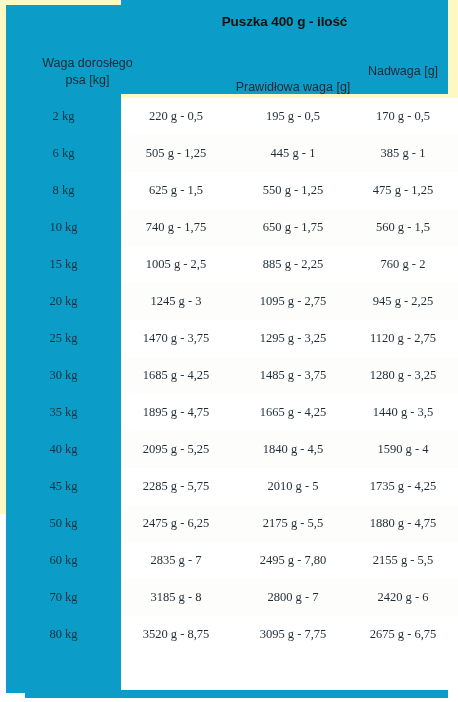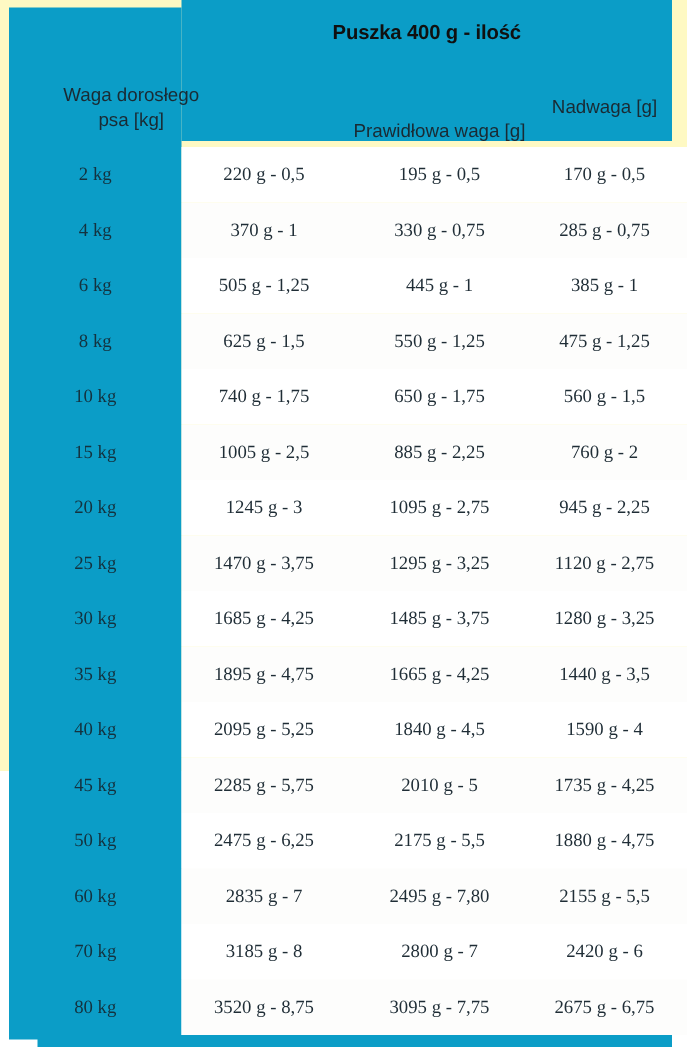--- a/index.html
+++ b/index.html
@@ -145,27 +145,20 @@
   <div id="tbody">
       <div class="row">
         <div class="rowbg"></div>
         <div class="cell c0">2 kg</div>
         <div class="cell c1">220 g - 0,5</div>
         <div class="cell c2">195 g - 0,5</div>
         <div class="cell c3">170 g - 0,5</div>
       </div>
       <div class="row">
         <div class="rowbg"></div>
-        <div class="cell c0">4 kg</div>
-        <div class="cell c1">370 g - 1</div>
-        <div class="cell c2">330 g - 0,75</div>
-        <div class="cell c3">285 g - 0,75</div>
-      </div>
-      <div class="row">
-        <div class="rowbg"></div>
         <div class="cell c0">6 kg</div>
         <div class="cell c1">505 g - 1,25</div>
         <div class="cell c2">445 g - 1</div>
         <div class="cell c3">385 g - 1</div>
       </div>
       <div class="row">
         <div class="rowbg"></div>
         <div class="cell c0">8 kg</div>
         <div class="cell c1">625 g - 1,5</div>
         <div class="cell c2">550 g - 1,25</div>

